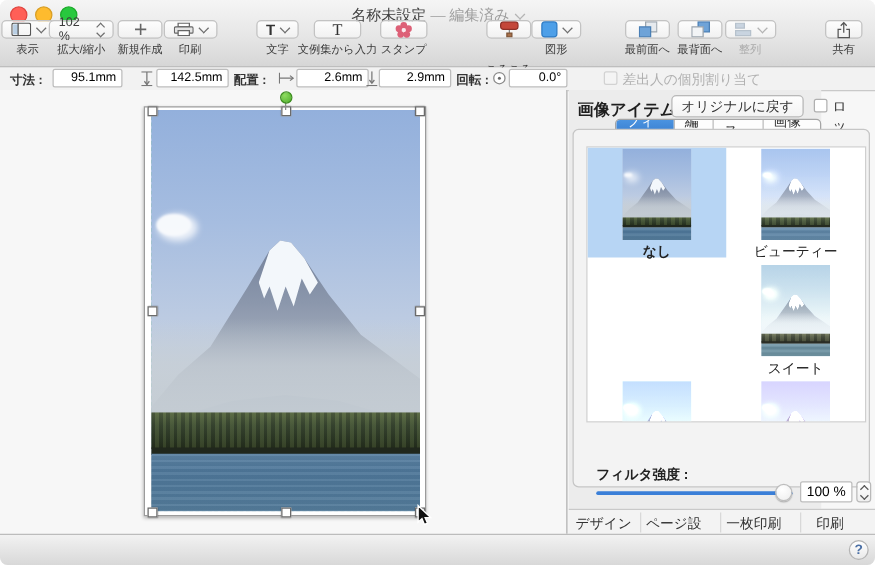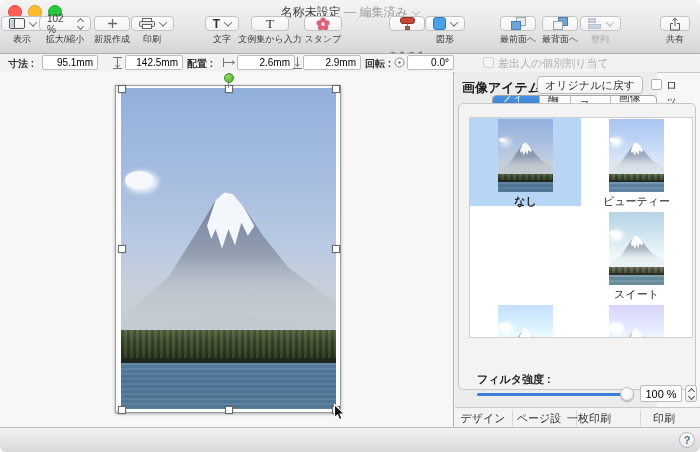--- a/index.html
+++ b/index.html
@@ -12,21 +12,21 @@
   .abs{position:absolute;}
   
   #titlebar{left:0;top:0;width:700px;height:53px;
     background:linear-gradient(180deg,#f5f5f5 0%,#e6e6e6 55%,#d6d6d6 100%);
     border-bottom:1px solid #aeaeae;}
   .tl{width:12px;height:12px;border-radius:50%;top:5px;}
   #tl-close{left:8px;background:#ff5f57;border:1px solid #e0443e;}
   #tl-min{left:28px;background:#febb2e;border:1px solid #d89e24;}
   #tl-zoom{left:48px;background:#28c83e;border:1px solid #1aab29;}
   #wtitle{left:0;top:4px;width:700px;text-align:center;font-size:12px;color:#3e3e3e;}
-  #wtitle .dim{color:#9d9d9d;}
+  #wtitle .dim{color:#9d9d9d;font-family:Liberation Serif, serif;}
   .tool{top:16px;display:flex;flex-direction:column;align-items:center;}
   .pill{height:15px;display:inline-flex;align-items:center;justify-content:center;gap:3px;
     background:linear-gradient(#fdfdfd,#f1f1f1);border:1px solid #c3c3c3;border-radius:4px;
     padding:0 7px;box-sizing:border-box;color:#3c3c3c;}
   .tool .tlabel{font-size:9px;color:#3a3a3a;margin-top:2px;white-space:nowrap;}
   .tool.disabled .tlabel{color:#aaairgb;color:#ababab;}
   .chv{display:inline-block;width:5px;height:5px;border-right:1.4px solid #6f6f6f;
     border-bottom:1.4px solid #6f6f6f;transform:rotate(45deg) translate(-1px,-1px);margin-left:2px;}
   .chv.gray{border-color:#b3b3b3;}
   .stepper2{display:inline-flex;flex-direction:column;gap:1px;margin-left:2px;}
@@ -433,21 +433,21 @@
           <i class="up"></i>
           <i class="dn"></i>
         </span>
     </div>
 
     <div id="panel-bottom" class="abs">
       <span class="abs pb-btn" style="left:2px;width:52px;">デザイン設定</span>
       <span class="abs pb-sep" style="left:57px;"></span>
       <span class="abs pb-btn" style="left:60px;width:48px;">ページ設定</span>
       <span class="abs pb-sep" style="left:121px;"></span>
-      <span class="abs pb-btn" style="left:112px;width:44px;">一枚印刷</span>
+      <span class="abs pb-btn" style="left:126px;width:44px;">一枚印刷</span>
       <span class="abs pb-sep" style="left:185px;"></span>
       <span class="abs pb-btn" style="left:192px;width:34px;">印刷</span>
     </div>
   </div>
 
   <div id="bottombar" class="abs">
     <div id="help-btn" class="abs">?</div>
   </div>
 
 </div>

